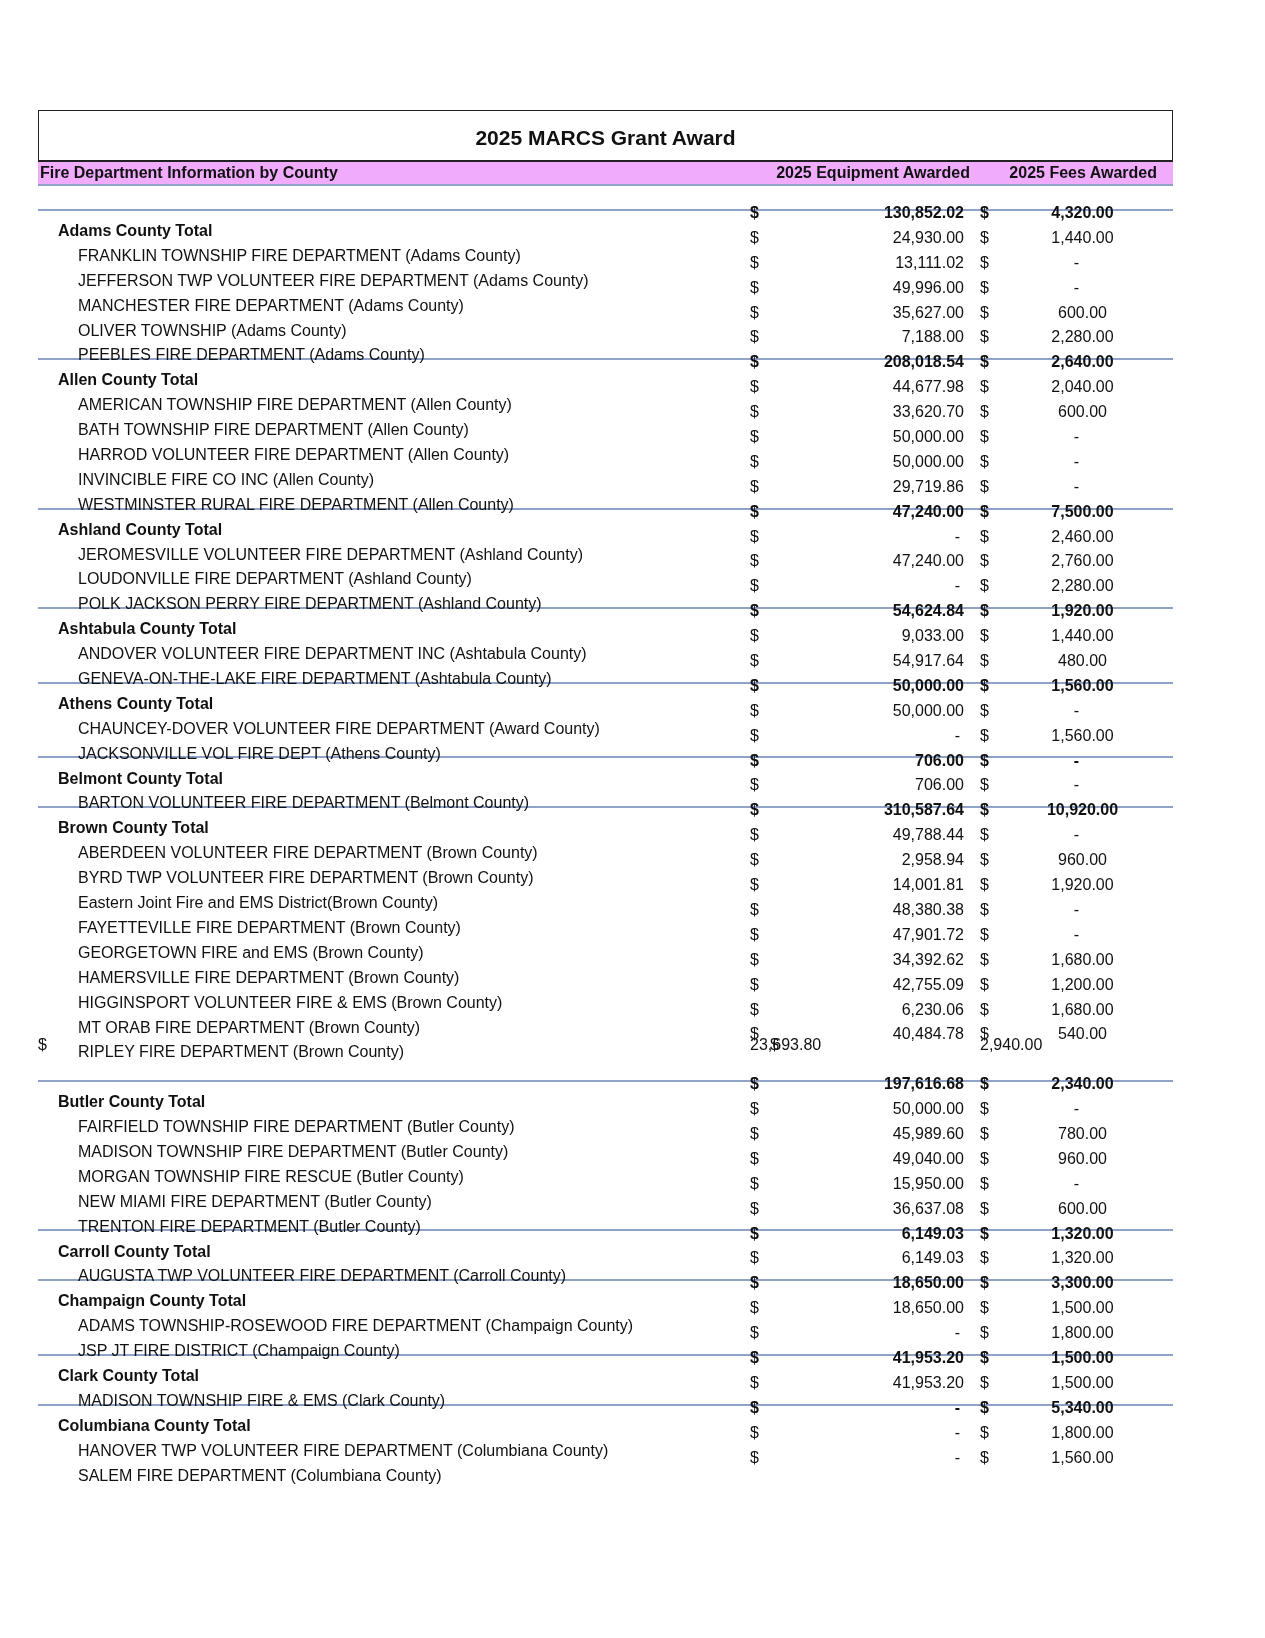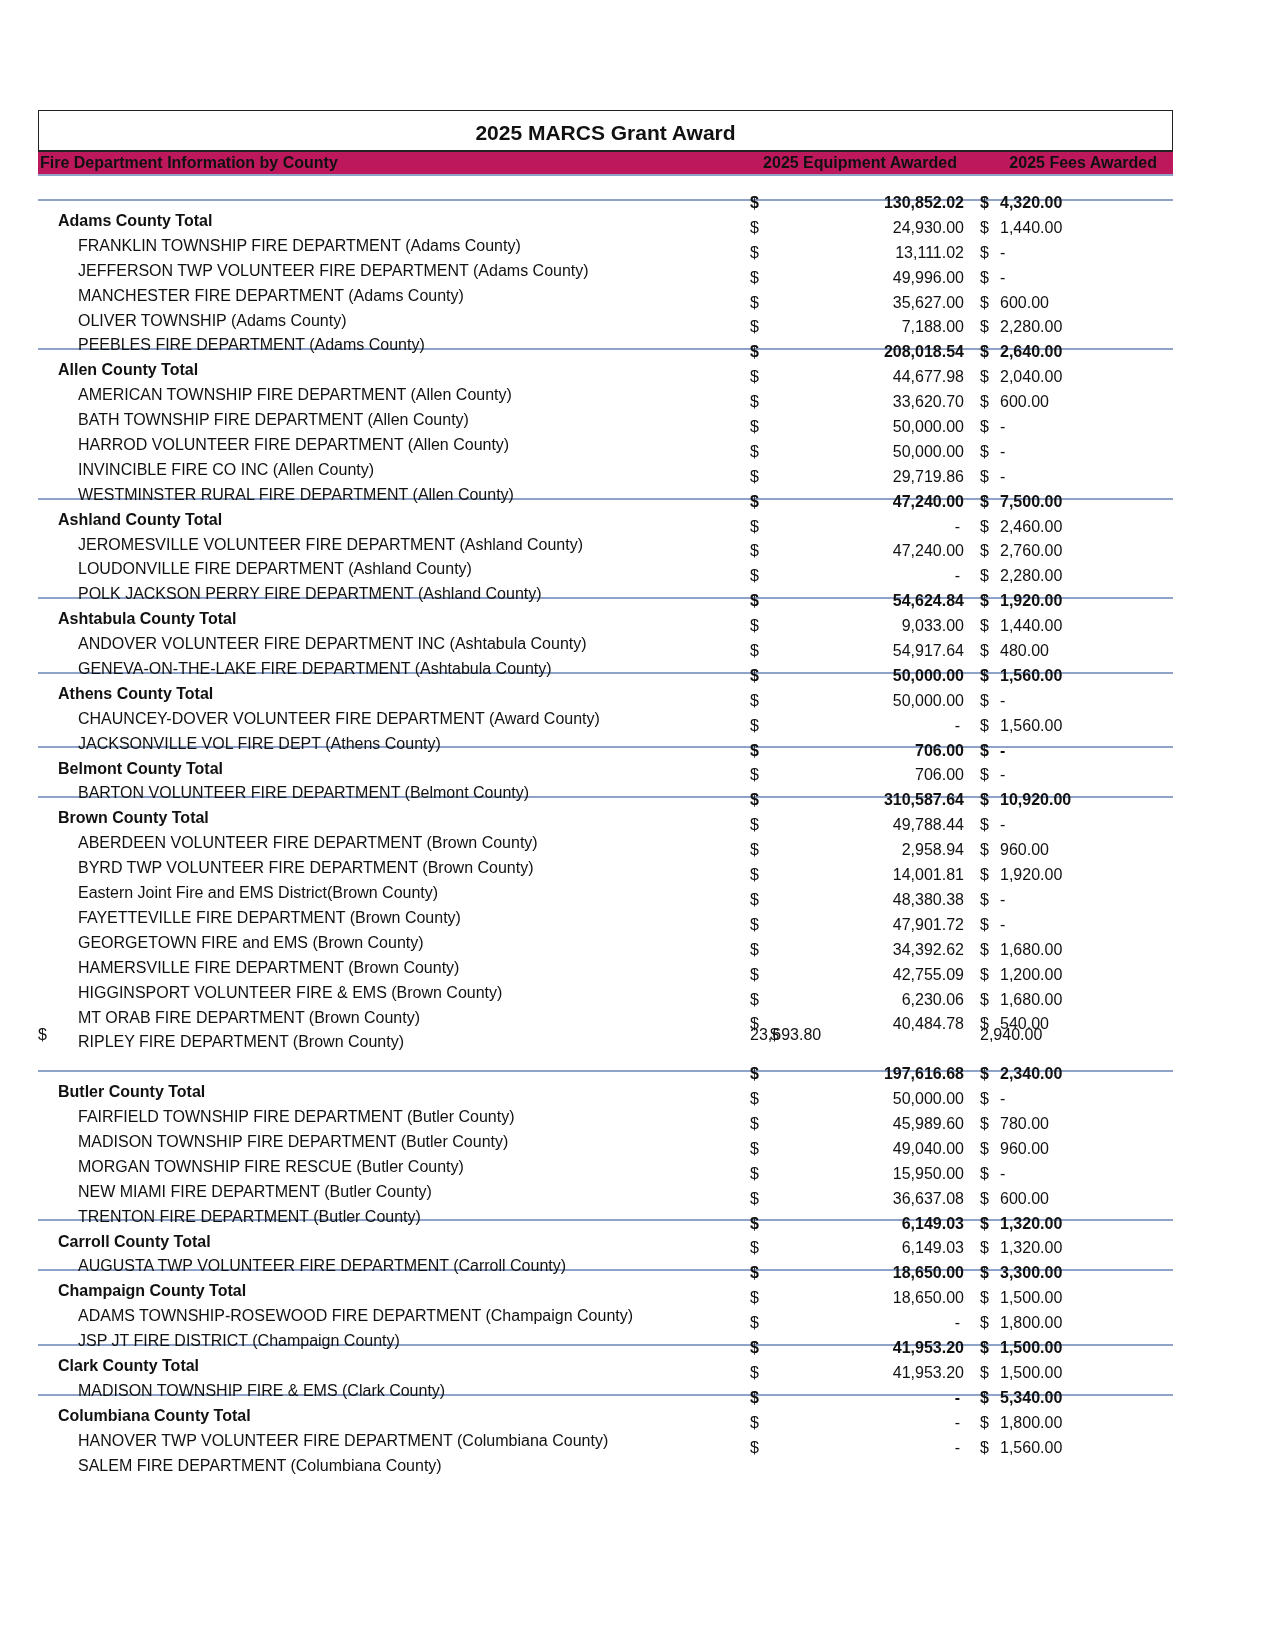--- a/index.html
+++ b/index.html
@@ -1,40 +1,40 @@
 <!DOCTYPE html>
 <html><head>
 <meta charset="utf-8">
 <style>
   html, body { margin: 0; padding: 0; background: #ffffff; }
   body { width: 1265px; height: 1638px; position: relative; font-family: "Liberation Sans", sans-serif; color: #111; }
   .sheet { position: absolute; left: 38px; top: 110px; width: 1135px; }
   .title-box {
-    height: 42px; border: 1.5px solid #222; border-bottom: 2px solid #222;
+    height: 52px; border: 1.5px solid #222; border-bottom: 2px solid #222;
     display: flex; align-items: center; justify-content: center;
     font-weight: bold; font-size: 21px; box-sizing: border-box; padding-top: 4px;
   }
   .hdr {
     display: grid; grid-template-columns: 712px 238px 185px;
-    background: #be185d; height: 24px; align-items: center;
+    background: #f0abfc; height: 24px; align-items: center;
     font-weight: bold; font-size: 16px; border-bottom: 2px solid #8ea3c7; box-sizing: border-box;
   }
   .hdr .h1 { padding-left: 2px; }
-  .hdr .h2 { text-align: center; padding-right: 18px; }
+  .hdr .h2 { text-align: right; padding-right: 18px; }
   .hdr .h3 { text-align: right; padding-right: 16px; }
   .row {
     display: grid; grid-template-columns: 712px 20px 210px 20px 173px;
     height: 24.9px; align-items: center; font-size: 16px; box-sizing: border-box;
   }
   .row .name { padding-left: 40px; white-space: nowrap; margin-top: 36px; }
   .row.total { font-weight: bold; border-bottom: 2px solid #8ea3c7; }
   .row.total .name { padding-left: 20px; }
   .dollar { text-align: left; }
   .amt { text-align: right; padding-right: 16px; }
-  .fee { text-align: left; padding-right: 8px; }
+  .fee { text-align: center; padding-right: 8px; }
   .dash-amt { padding-right: 20px; }
 </style>
 </head>
 <body>
 
 <div class="sheet">
   <div class="title-box">
     <span>2025 MARCS Grant Award</span>
   </div>
   <div class="hdr">

